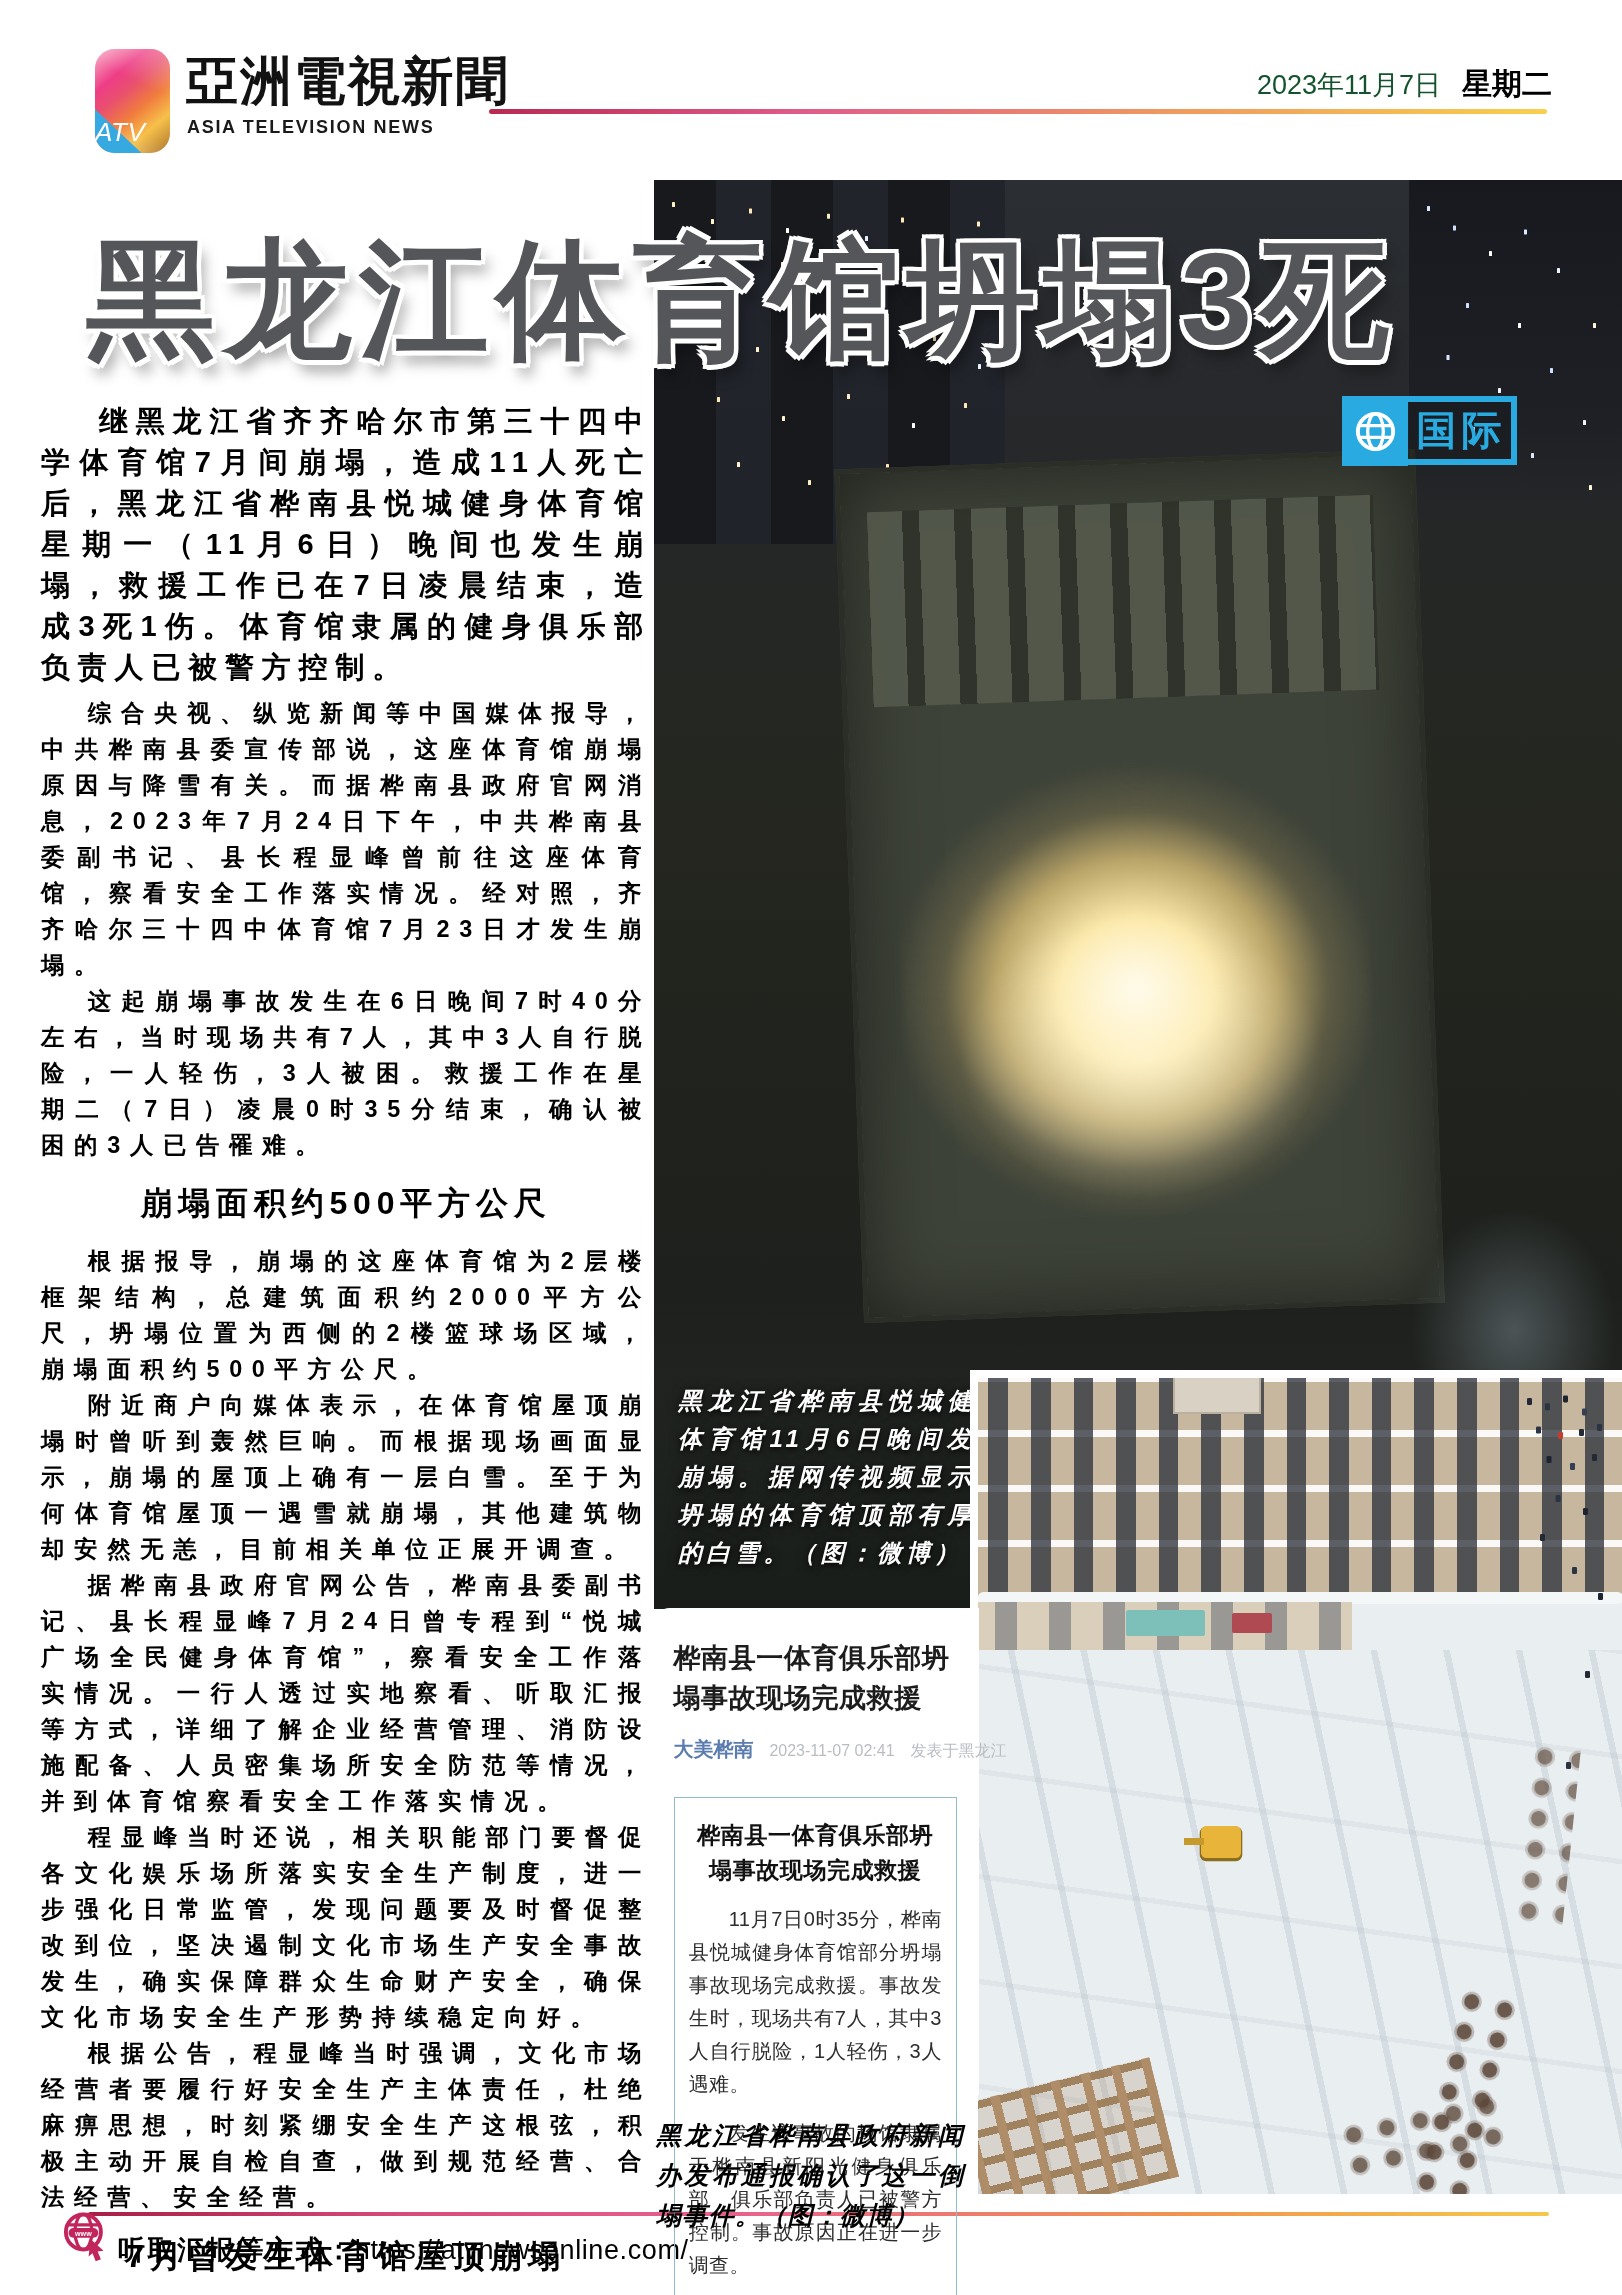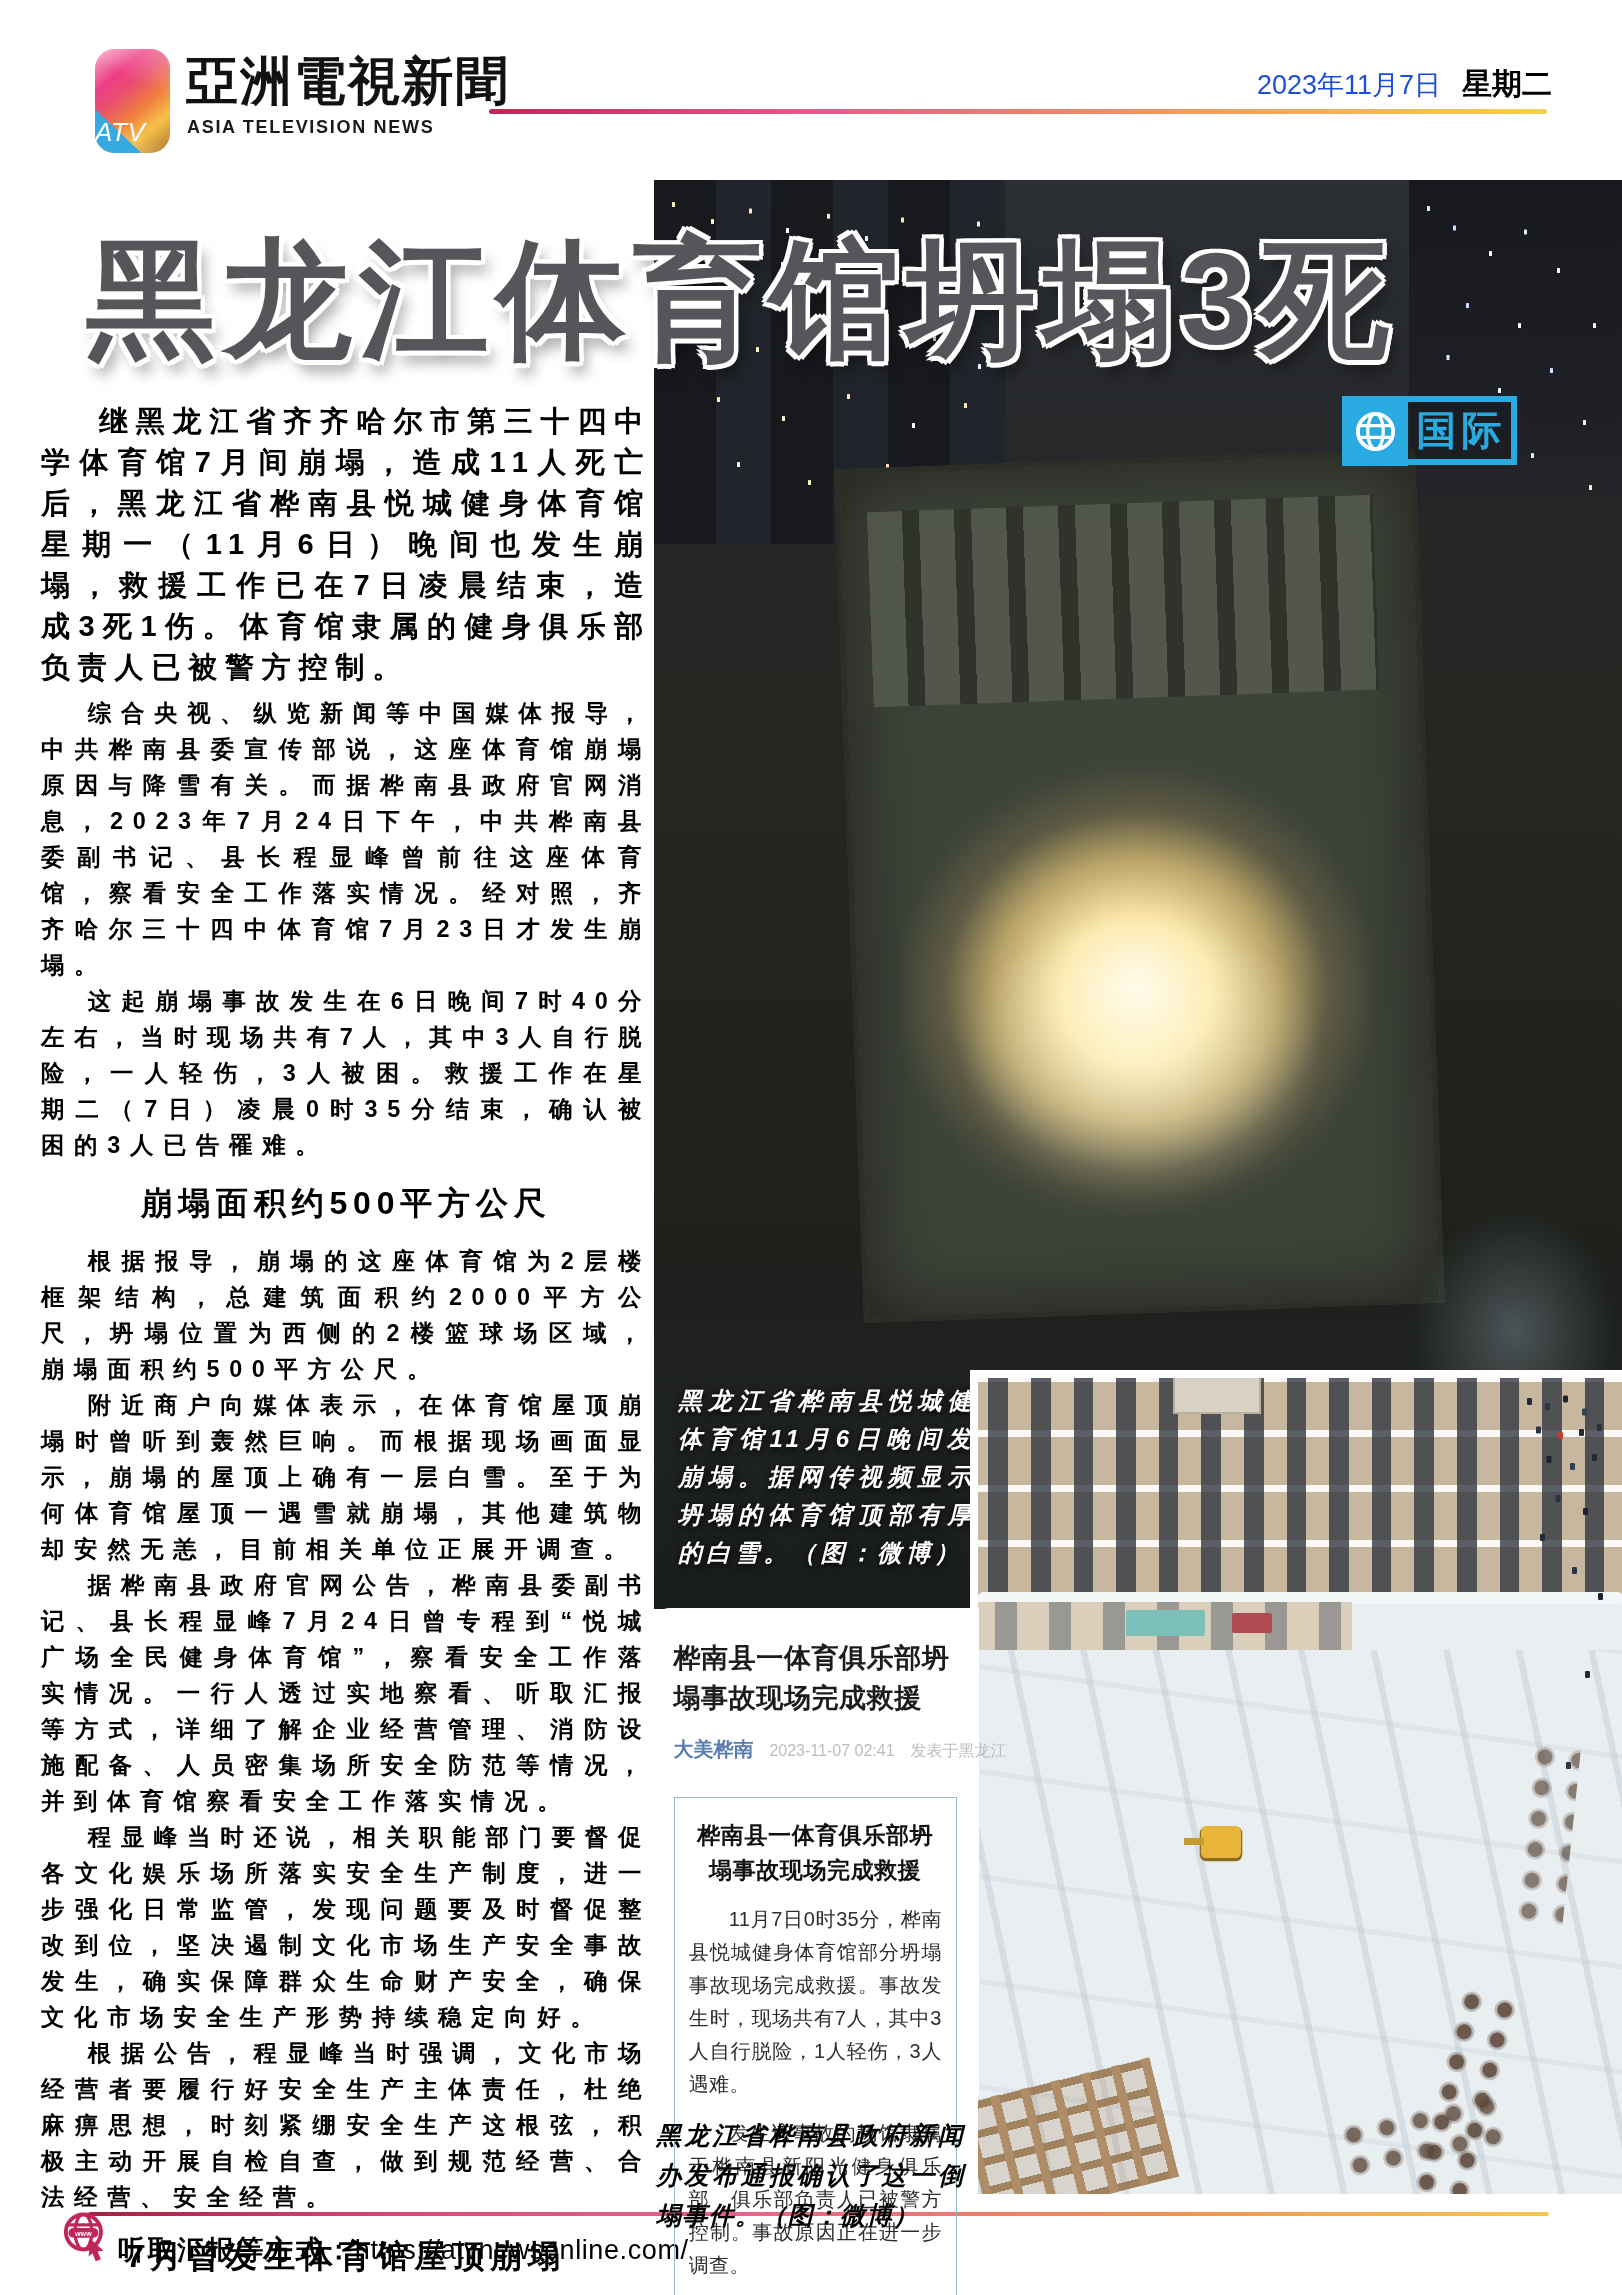--- a/index.html
+++ b/index.html
@@ -17,21 +17,21 @@
         background:#35a9e0;clip-path:polygon(0 58%,62% 100%,0 100%);}
   .logo .atv{position:absolute;left:0;bottom:5.2px;width:100%;text-align:left;
         color:#fff;font-weight:400;font-size:26px;letter-spacing:0.6px;font-style:italic;}
   .brand-cn{position:absolute;left:186px;top:47px;font-size:52px;font-weight:900;color:#121212;
         letter-spacing:1.9px;}
   .brand-en{position:absolute;left:187px;top:117px;font-size:18px;font-weight:800;color:#1a1a1a;
         letter-spacing:1.7px;}
   .header-rule{position:absolute;left:489px;top:109px;width:1058px;height:4.5px;border-radius:2.6px;
         background:linear-gradient(90deg,#b92a52 0%,#e05c8a 30%,#ef9a5e 65%,#f7cf4e 100%);}
   .dateline{position:absolute;top:64px;right:71px;white-space:nowrap;}
-  .dateline .d{font-size:27px;font-weight:500;color:#1d4ed8;}
+  .dateline .d{font-size:27px;font-weight:500;color:#14532d;}
   .dateline .w{font-size:30px;font-weight:900;color:#000;margin-left:18px;}
 
   
   .headline{position:absolute;left:86px;top:214px;z-index:6;white-space:nowrap;
         font-size:129px;font-weight:900;letter-spacing:7.8px;color:#55565a;
         text-shadow:4.5px 0 0 #fff,-4.5px 0 0 #fff,0 4.5px 0 #fff,0 -4.5px 0 #fff,
                     3.9px 3.9px 0 #fff,-3.9px 3.9px 0 #fff,3.9px -3.9px 0 #fff,-3.9px -3.9px 0 #fff,
                     6.5px 11.7px 14.3px rgba(0,0,0,.35);}
 
   

